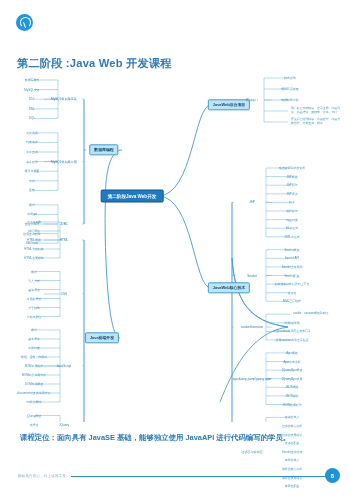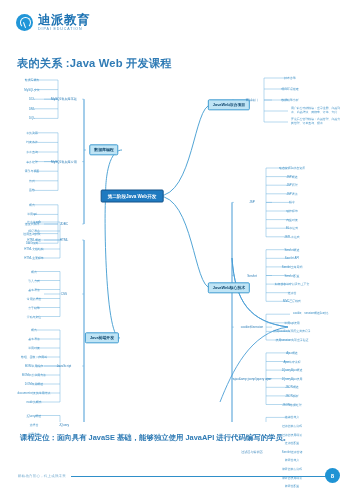--- a/index.html
+++ b/index.html
@@ -58,27 +58,23 @@
   .pagebadge{
     position:absolute;right:10px;top:468px;width:15px;height:15px;border-radius:50%;
     background:#1f93d4;color:#fff;font-size:6px;display:flex;align-items:center;justify-content:center;font-weight:bold;
   }
 </style>
 </head>
 <body>
 
 <div class="logo-row">
   <div class="logo-mark"></div>
-  <div class="logo-text">
-    <span class="logo-cn">迪派教育</span>
-    <span class="logo-en">DIPAI EDUCATION</span>
-  </div>
 </div>
 
-<div class="page-title">表的关系 :Java Web 开发课程</div>
+<div class="page-title">第二阶段 :Java Web 开发课程</div>
 
 <div class="map">
   <svg width="350" height="350">
     <g fill="none" stroke="#5aa9d8" stroke-width="0.6">
 
       <path d="M288,255 C250,250 235,230 232,186" stroke="#4b9ed6" stroke-width="0.9"></path>
       <path d="M288,255 C250,260 232,300 220,330" stroke="#4b9ed6" stroke-width="0.9"></path>
       <path d="M288,255 C250,250 235,230 232,186" stroke="#4b9ed6" stroke-width="0.9"></path>
     </g>
     <g id="links" fill="none" stroke="#6fb3dd" stroke-width="0.55">

